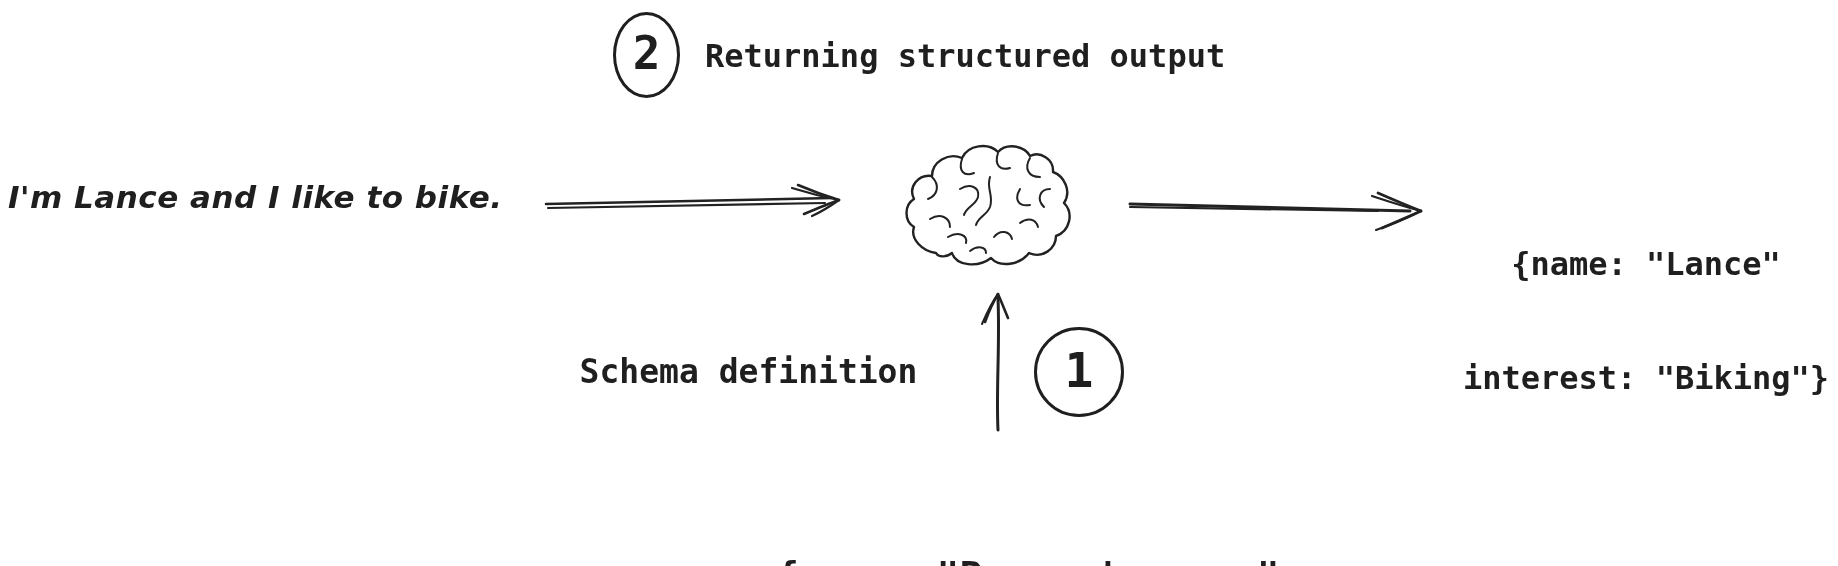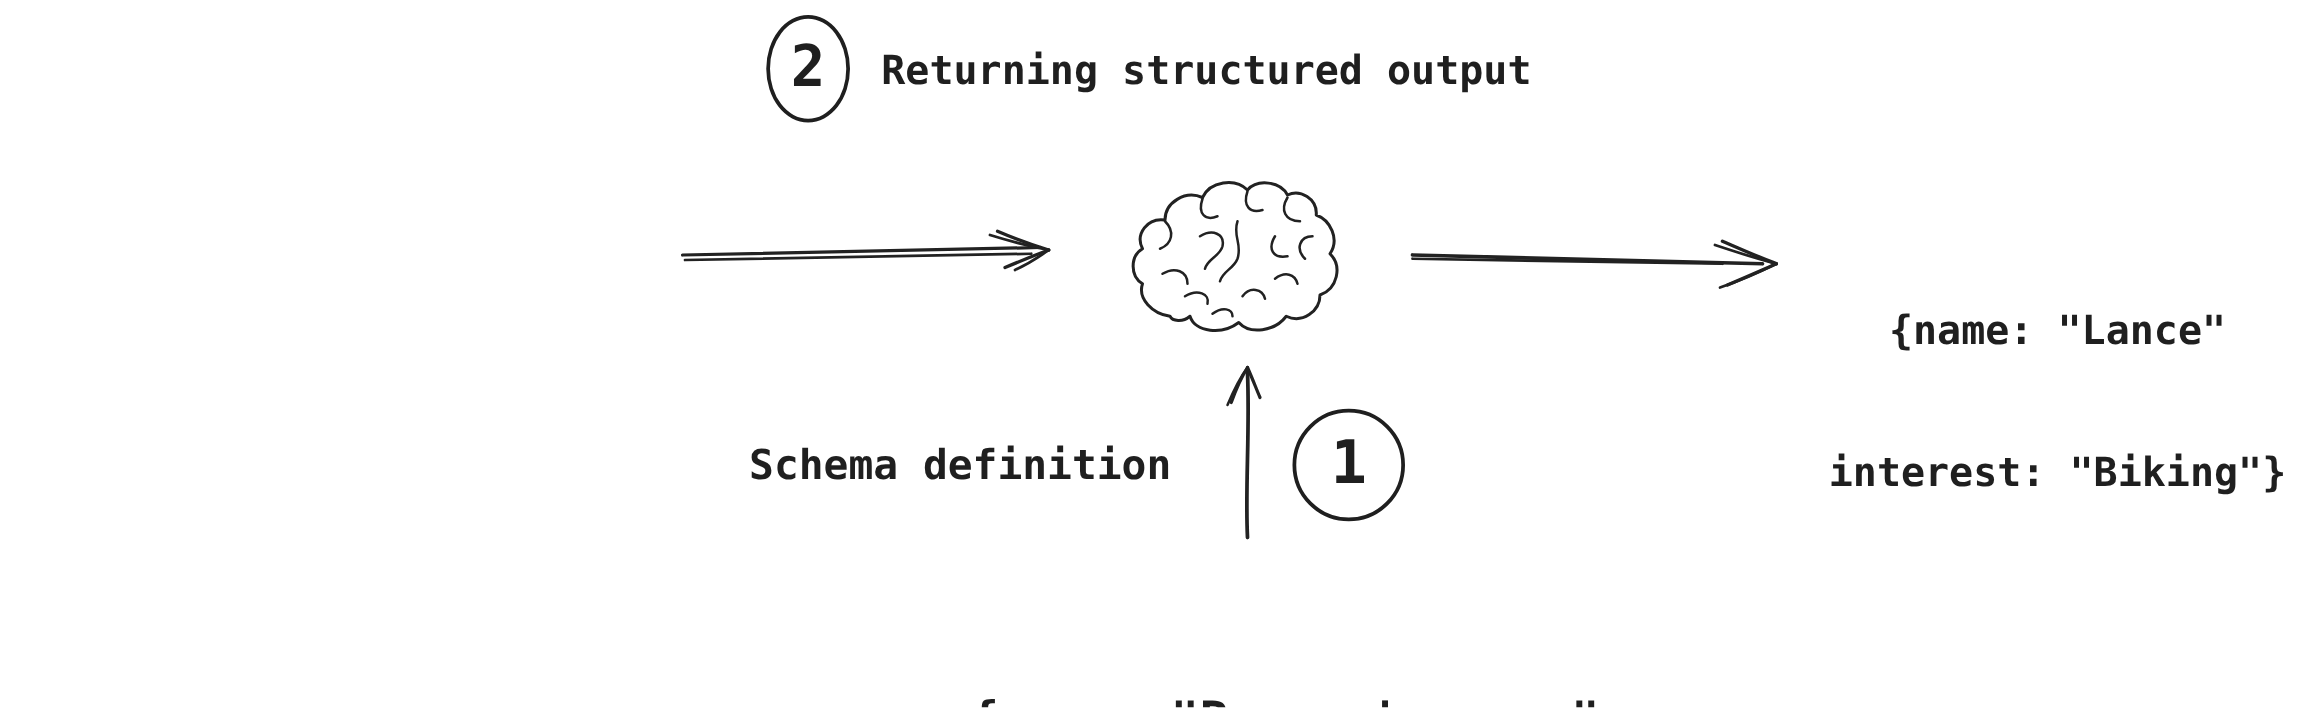--- a/index.html
+++ b/index.html
@@ -75,21 +75,21 @@
   }
   #schema-block {
     left: 678px; top: 478px; width: 700px;
     font-size: 38px;
     line-height: 39px;
   }
 
   
   #schema-label {
     left: 560px; top: 351px; width: 377px;
-    text-align: right;
+    text-align: center;
     font-size: 33px;
     font-weight: 700;
     line-height: 42px;
     white-space: pre;
   }
 
   svg { display: block; }
   .stroke {
     fill: none;
     stroke: #222222;
@@ -101,20 +101,21 @@
 <body>
 
 <div class="canvas">
 
   <div class="abs badge" id="badge-2">
     <span class="badge-num">2</span>
   </div>
 
   <div class="abs" id="step2-title">Returning structured output</div>
 
+  <div class="abs" id="input-text">I'm Lance and I like to bike.</div>
 
   <div class="abs" style="left:542px; top:178px;">
     <svg width="305" height="46" viewBox="0 0 305 46">
       <path class="stroke" stroke-width="2.6" d="M 4 26 L 290 20"></path>
       <path class="stroke" stroke-width="2.2" d="M 6 30 L 283 25"></path>
       <path class="stroke" stroke-width="2.6" d="M 256 7 C 270 13, 284 18, 297 22"></path>
       <path class="stroke" stroke-width="2.2" d="M 250 10 C 266 15, 282 19, 297 22"></path>
       <path class="stroke" stroke-width="2.6" d="M 262 36 C 274 31, 286 26, 297 22"></path>
       <path class="stroke" stroke-width="2.2" d="M 270 38 C 281 33, 290 27, 297 22"></path>
     </svg>

